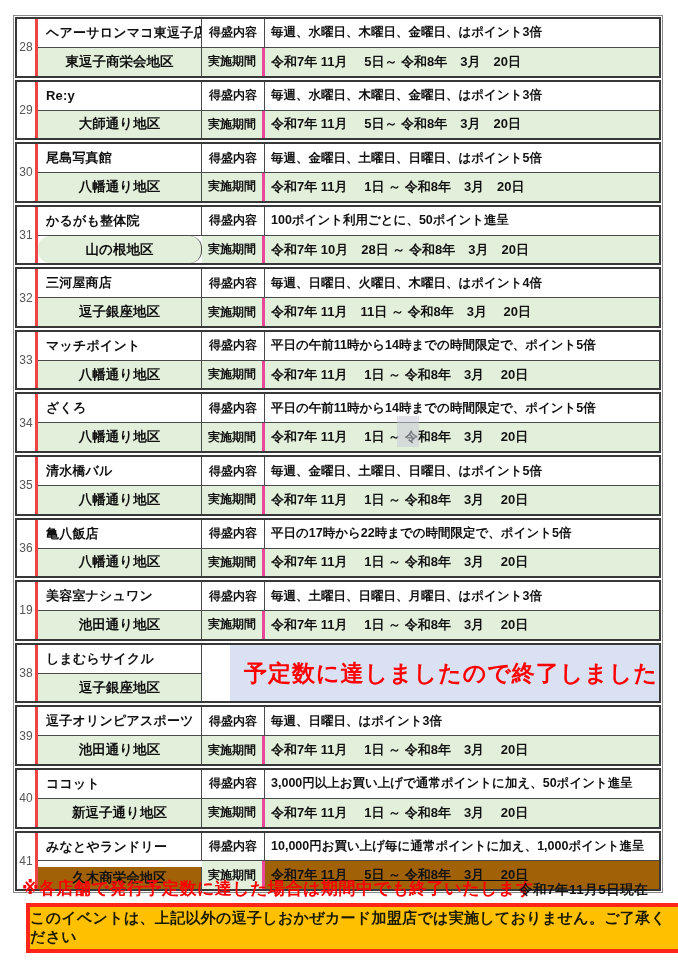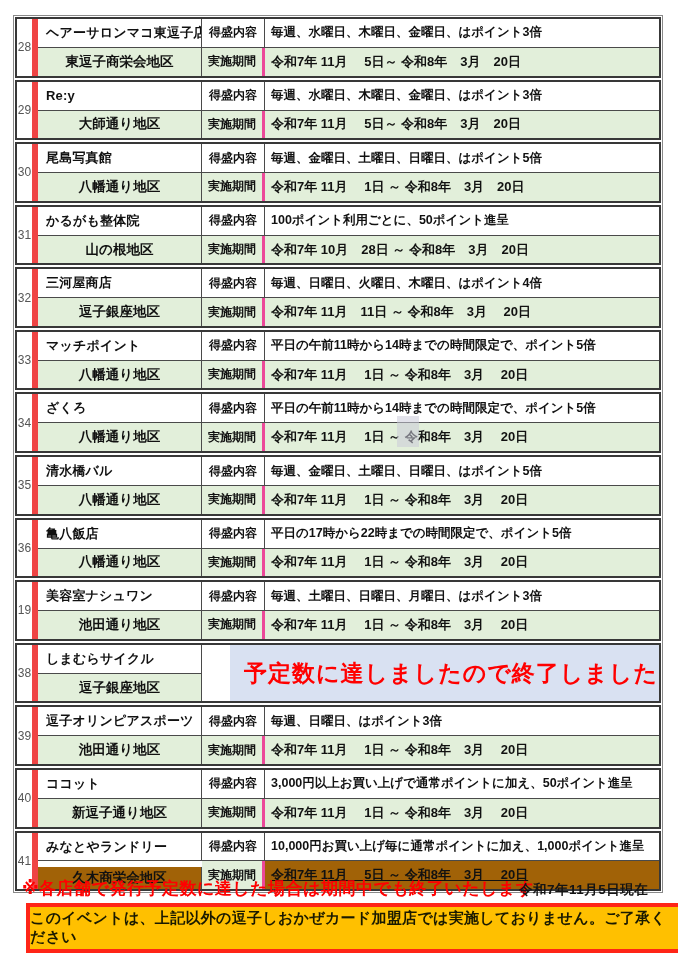--- a/index.html
+++ b/index.html
@@ -17,21 +17,21 @@
     display:flex;flex-direction:column;gap:2px;background:#fff;
   }
   .group{
     position:relative;flex:1 1 0;box-sizing:border-box;
     border:2px solid #383838;background:#fff;
     display:grid;grid-template-columns:21px 164px 63px 1fr;grid-template-rows:1.05fr 1fr;
   }
   .cell{display:flex;align-items:center;box-sizing:border-box;overflow:hidden;white-space:nowrap;}
   .num{
     grid-column:1;grid-row:1/3;justify-content:center;
-    border-right:6px solid #ef4444;color:#555;font-size:12px;font-weight:400;
+    border-right:3px solid #ef4444;color:#555;font-size:12px;font-weight:400;
   }
   .store{
     grid-column:2;grid-row:1;padding-left:8px;
     border-right:1px solid #4a4a4a;border-bottom:1px solid #4a4a4a;
     font-weight:700;font-size:13px;letter-spacing:.2px;
   }
   .district{
     grid-column:2;grid-row:2;justify-content:center;
     border-right:1px solid #4a4a4a;
     font-weight:700;font-size:13.5px;
@@ -108,21 +108,21 @@
         <div class="cell store">尾島写真館</div>
         <div class="cell district" style="background: rgb(226, 239, 218);">八幡通り地区</div>
         <div class="cell lbl-top">得盛内容</div>
         <div class="cell lbl-bot" style="background: rgb(226, 239, 218);">実施期間</div>
         <div class="cell content">毎週、金曜日、土曜日、日曜日、はポイント5倍</div>
         <div class="cell period" style="background: rgb(226, 239, 218);">令和7年 11月　 1日 ～ 令和8年　3月　20日</div>
       </div>
       <div class="group">
         <div class="cell num">31</div>
         <div class="cell store">かるがも整体院</div>
-        <div class="cell district" style="background: rgb(226, 239, 218);">山の根地区</div>
+        <div class="cell district" style="background: rgb(226, 239, 218); border-radius: 12px;">山の根地区</div>
         <div class="cell lbl-top">得盛内容</div>
         <div class="cell lbl-bot" style="background: rgb(226, 239, 218);">実施期間</div>
         <div class="cell content">100ポイント利用ごとに、50ポイント進呈</div>
         <div class="cell period" style="background: rgb(226, 239, 218);">令和7年 10月　28日 ～ 令和8年　3月　20日</div>
       </div>
       <div class="group">
         <div class="cell num">32</div>
         <div class="cell store">三河屋商店</div>
         <div class="cell district" style="background: rgb(226, 239, 218);">逗子銀座地区</div>
         <div class="cell lbl-top">得盛内容</div>

